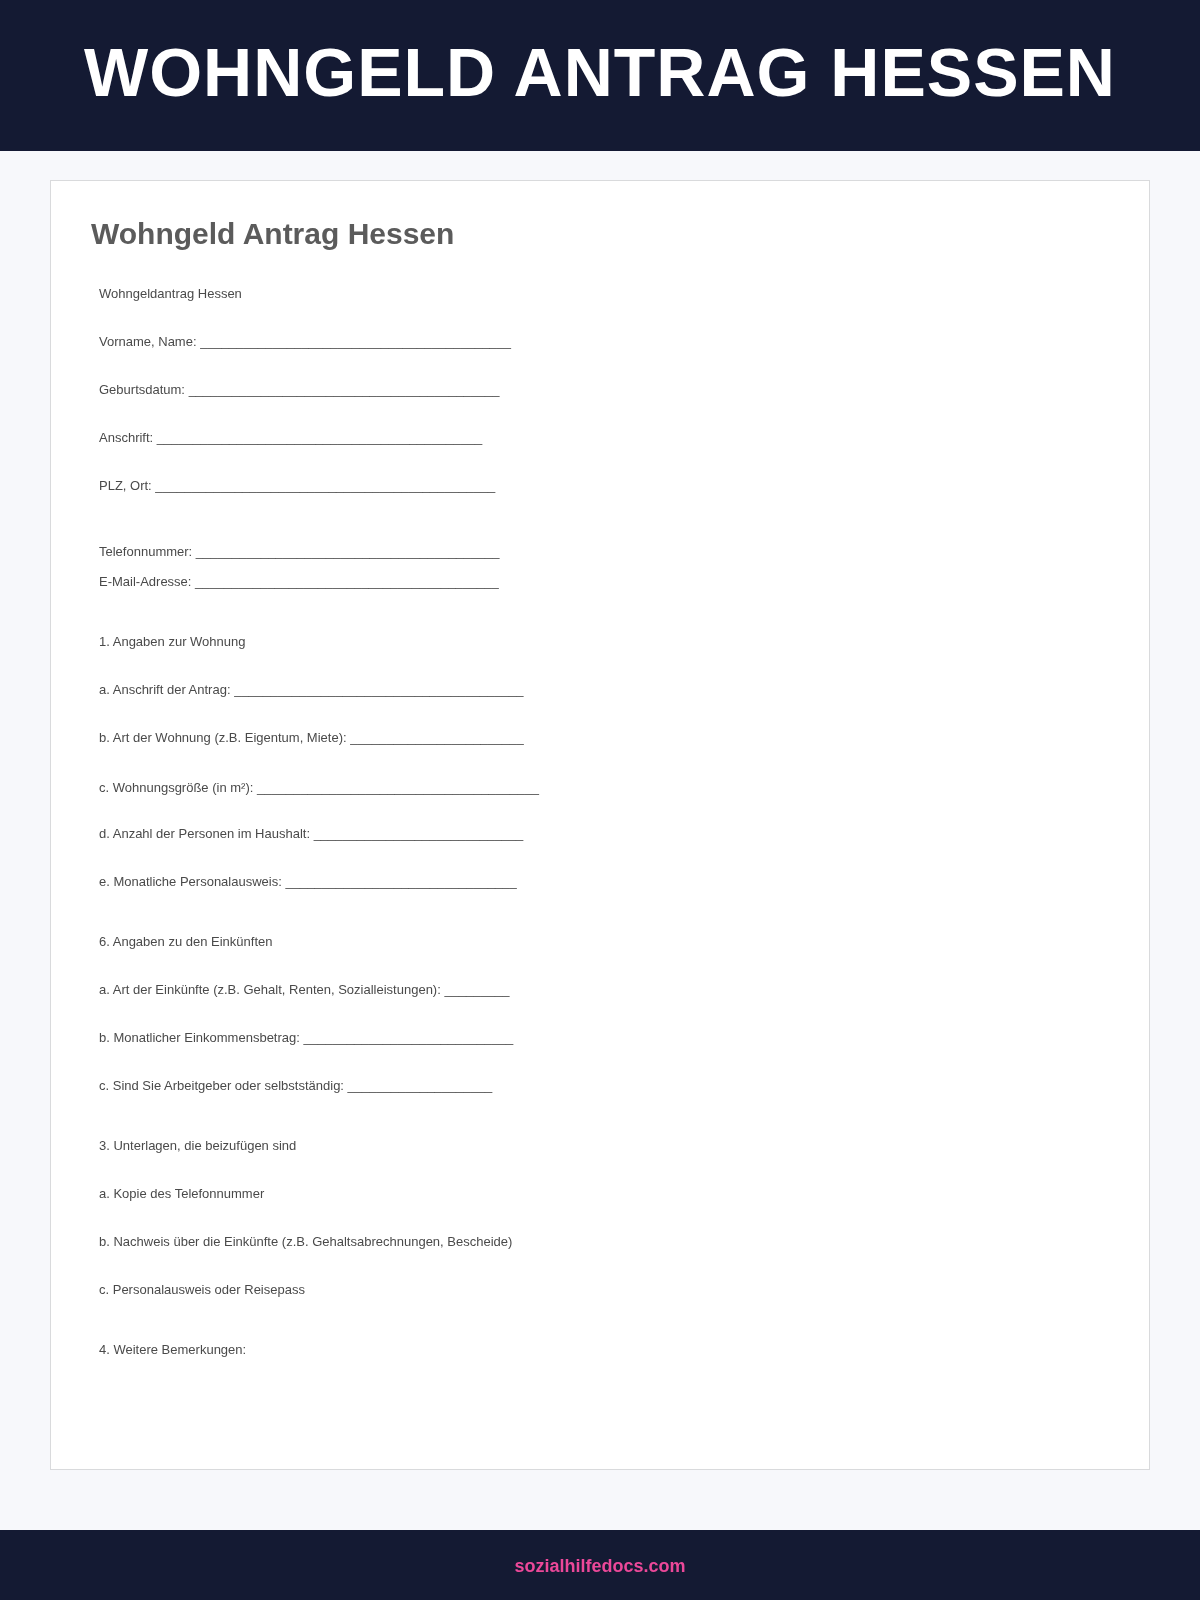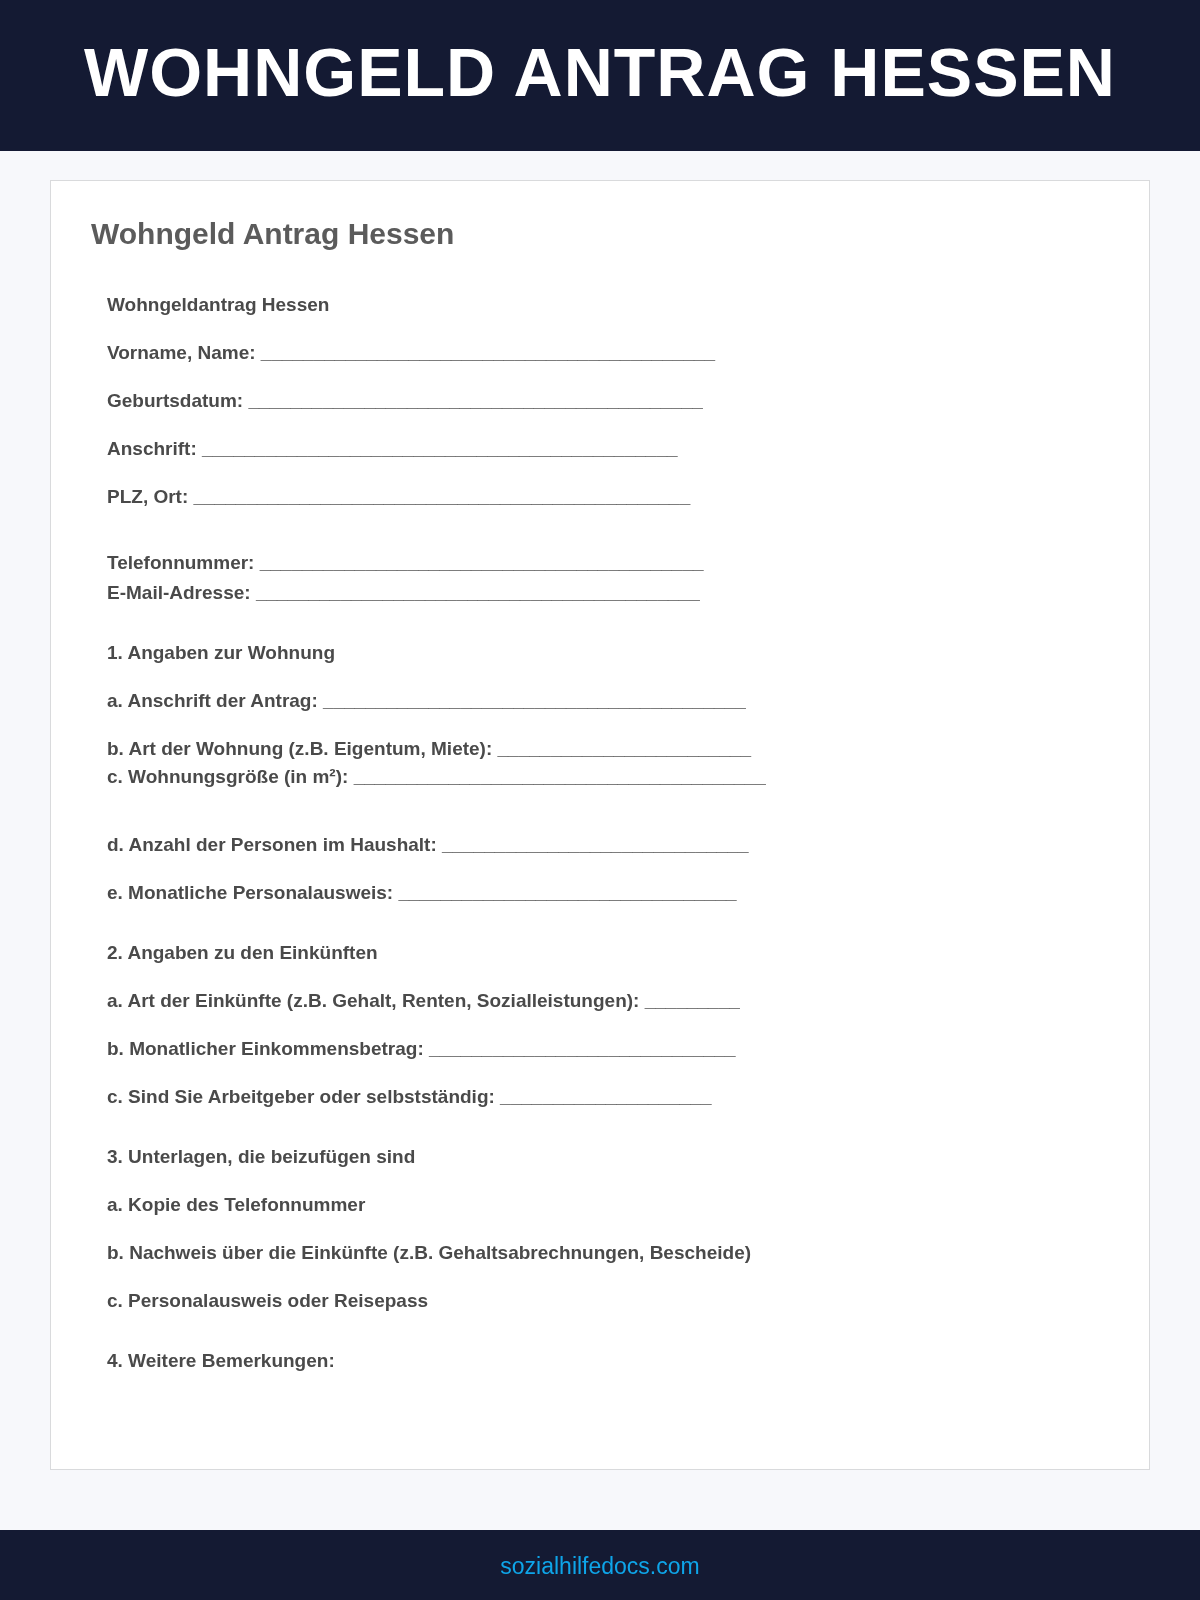--- a/index.html
+++ b/index.html
@@ -23,30 +23,30 @@
     .card {
       position: absolute; left: 50px; top: 180px; width: 1100px; height: 1290px;
       background: #ffffff; border: 1px solid #d9dadc; box-sizing: border-box;
     }
     .content { position: absolute; left: 40px; top: 0; right: 40px; }
     .doc-title {
       position: absolute; left: 0; top: 36px; margin: 0;
       font-size: 30px; font-weight: bold; color: #5b5b5b; white-space: nowrap;
     }
     .line {
-      position: absolute; left: 0; margin: 16px;
-      font-size: 19px; font-weight: bold; color: #4a4a4a; white-space: pre;
+      position: absolute; left: 0; margin: 8px;
+      font-size: 13px; font-weight: normal; color: #4a4a4a; white-space: pre;
     }
     .footer {
       position: absolute; left: 0; top: 1530px; width: 1200px; height: 70px;
       background: #141a33;
       display: flex; align-items: center; justify-content: center;
     }
     .footer span {
-      color: #0ea5e9; font-size: 23px; font-weight: normal;
+      color: #ec4899; font-size: 18px; font-weight: bold;
       transform: translateY(1px);
     }
   </style>
 </head>
 <body>
 
 <header class="header">
   <h1>WOHNGELD ANTRAG HESSEN</h1>
 </header>
 
@@ -59,25 +59,25 @@
     <p class="line" style="top:145px"><span>Vorname, Name:</span> <span>___________________________________________</span></p>
     <p class="line" style="top:193px"><span>Geburtsdatum:</span> <span>___________________________________________</span></p>
     <p class="line" style="top:241px"><span>Anschrift:</span> <span>_____________________________________________</span></p>
     <p class="line" style="top:289px"><span>PLZ, Ort:</span> <span>_______________________________________________</span></p>
     <p class="line" style="top:355px"><span>Telefonnummer:</span> <span>__________________________________________</span></p>
     <p class="line" style="top:385px"><span>E-Mail-Adresse:</span> <span>__________________________________________</span></p>
 
     <p class="line" style="top:445px">1. Angaben zur Wohnung</p>
     <p class="line" style="top:493px"><span>a. Anschrift der Antrag:</span> <span>________________________________________</span></p>
     <p class="line" style="top:541px"><span>b. Art der Wohnung (z.B. Eigentum, Miete):</span> <span>________________________</span></p>
-    <p class="line" style="top:569px"><span>c. Wohnungsgröße (in m²):</span> <span>_______________________________________</span></p>
+    <p class="line" style="top:591px"><span>c. Wohnungsgröße (in m²):</span> <span>_______________________________________</span></p>
     <p class="line" style="top:637px"><span>d. Anzahl der Personen im Haushalt:</span> <span>_____________________________</span></p>
     <p class="line" style="top:685px"><span>e. Monatliche Personalausweis:</span> <span>________________________________</span></p>
 
-    <p class="line" style="top:745px">2. Angaben zu den Einkünften</p>
+    <p class="line" style="top:745px">6. Angaben zu den Einkünften</p>
     <p class="line" style="top:793px"><span>a. Art der Einkünfte (z.B. Gehalt, Renten, Sozialleistungen):</span> <span>_________</span></p>
     <p class="line" style="top:841px"><span>b. Monatlicher Einkommensbetrag:</span> <span>_____________________________</span></p>
     <p class="line" style="top:889px"><span>c. Sind Sie Arbeitgeber oder selbstständig:</span> <span>____________________</span></p>
 
     <p class="line" style="top:949px">3. Unterlagen, die beizufügen sind</p>
     <p class="line" style="top:997px">a. Kopie des Telefonnummer</p>
     <p class="line" style="top:1045px">b. Nachweis über die Einkünfte (z.B. Gehaltsabrechnungen, Bescheide)</p>
     <p class="line" style="top:1093px">c. Personalausweis oder Reisepass</p>
 
     <p class="line" style="top:1153px">4. Weitere Bemerkungen:</p>

